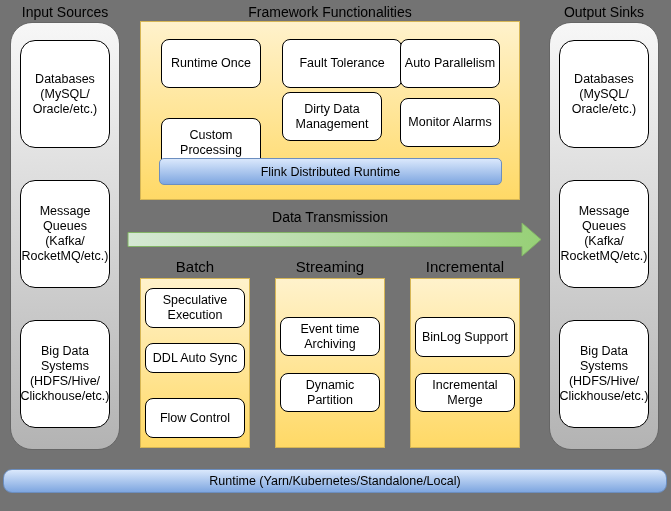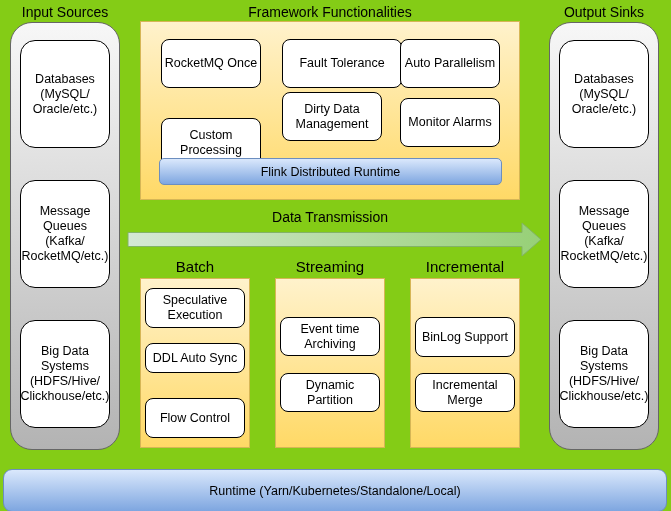--- a/index.html
+++ b/index.html
@@ -1,17 +1,17 @@
 <!DOCTYPE html>
 <html style="--yellow-top: #FFF2CC; --yellow-bottom: #FFD966; --yellow-border: #D6B656; --blue-top: #DAE8FC; --blue-bottom: #7EA6E0; --blue-border: #6C8EBF; --gray-top: #F7F7F7; --gray-bottom: #B3B3B3; --gray-border: #666666; --green-start: #D5E8D4; --green-end: #97D077; --green-border: #82B366;"><head>
 <meta charset="utf-8">
 <style>
   html,body{margin:0;padding:0;background:#ffffff;}
   body{font-family:"Liberation Sans",sans-serif;color:#000;}
-  #canvas{position:relative;width:671px;height:511px;background:#84cc16;overflow:hidden;}
+  #canvas{position:relative;width:671px;height:511px;background:#737373;overflow:hidden;}
   .abs{position:absolute;box-sizing:border-box;}
   .sec-title{font-size:14px;text-align:center;line-height:18px;}
   .mode-title{font-size:15px;text-align:center;line-height:16px;}
   .gray-panel{
     background:linear-gradient(var(--gray-top), var(--gray-bottom));
     border:1px solid var(--gray-border);
     border-radius:22px;
   }
   .yellow-panel{
     background:linear-gradient(var(--yellow-top), var(--yellow-bottom));
@@ -66,21 +66,21 @@
 Queues
 (Kafka/
 RocketMQ/etc.)</div>
   <div class="abs wbox side-box" style="left:559px;top:320px;width:90px;height:108px;">Big Data
 Systems
 (HDFS/Hive/
 Clickhouse/etc.)</div>
 
   <div class="abs sec-title" style="left:140px;top:3px;width:380px;">Framework Functionalities</div>
   <div class="abs yellow-panel" style="left:140px;top:21px;width:380px;height:179px;"></div>
-  <div class="abs wbox small-box" style="left:161px;top:39px;width:100px;height:49px;">RocketMQ Once</div>
+  <div class="abs wbox small-box" style="left:161px;top:39px;width:100px;height:49px;">Runtime Once</div>
   <div class="abs wbox small-box" style="left:282px;top:39px;width:120px;height:49px;">Fault Tolerance</div>
   <div class="abs wbox small-box" style="left:400px;top:39px;width:100px;height:49px;">Auto Parallelism</div>
   <div class="abs wbox small-box" style="left:161px;top:98px;width:100px;height:49px;margin-top:20px;">Custom
 Processing</div>
   <div class="abs wbox small-box" style="left:282px;top:92px;width:100px;height:49px;">Dirty Data
 Management</div>
   <div class="abs wbox small-box" style="left:400px;top:98px;width:100px;height:49px;">Monitor Alarms</div>
   <div class="abs blue-bar flink-bar" style="left:159px;top:158px;width:343px;height:27px;">Flink Distributed Runtime</div>
 
   <div class="abs trans-label" style="left:140px;top:209px;width:380px;">Data Transmission</div>
@@ -106,15 +106,15 @@
   <div class="abs wbox small-box" style="left:280px;top:317px;width:100px;height:39px;">Event time
 Archiving</div>
   <div class="abs wbox small-box" style="left:280px;top:373px;width:100px;height:39px;">Dynamic Partition</div>
 
   <div class="abs mode-title" style="left:410px;top:259px;width:110px;">Incremental</div>
   <div class="abs yellow-panel" style="left:410px;top:278px;width:110px;height:170px;"></div>
   <div class="abs wbox small-box" style="left:415px;top:317px;width:100px;height:40px;">BinLog Support</div>
   <div class="abs wbox small-box" style="left:415px;top:373px;width:100px;height:39px;">Incremental
 Merge</div>
 
-  <div class="abs blue-bar runtime-bar" style="left:3px;top:469px;width:664px;height:43px;">Runtime (Yarn/Kubernetes/Standalone/Local)</div>
+  <div class="abs blue-bar runtime-bar" style="left:3px;top:469px;width:664px;height:24px;">Runtime (Yarn/Kubernetes/Standalone/Local)</div>
 
 </div>
 
 </body></html>

